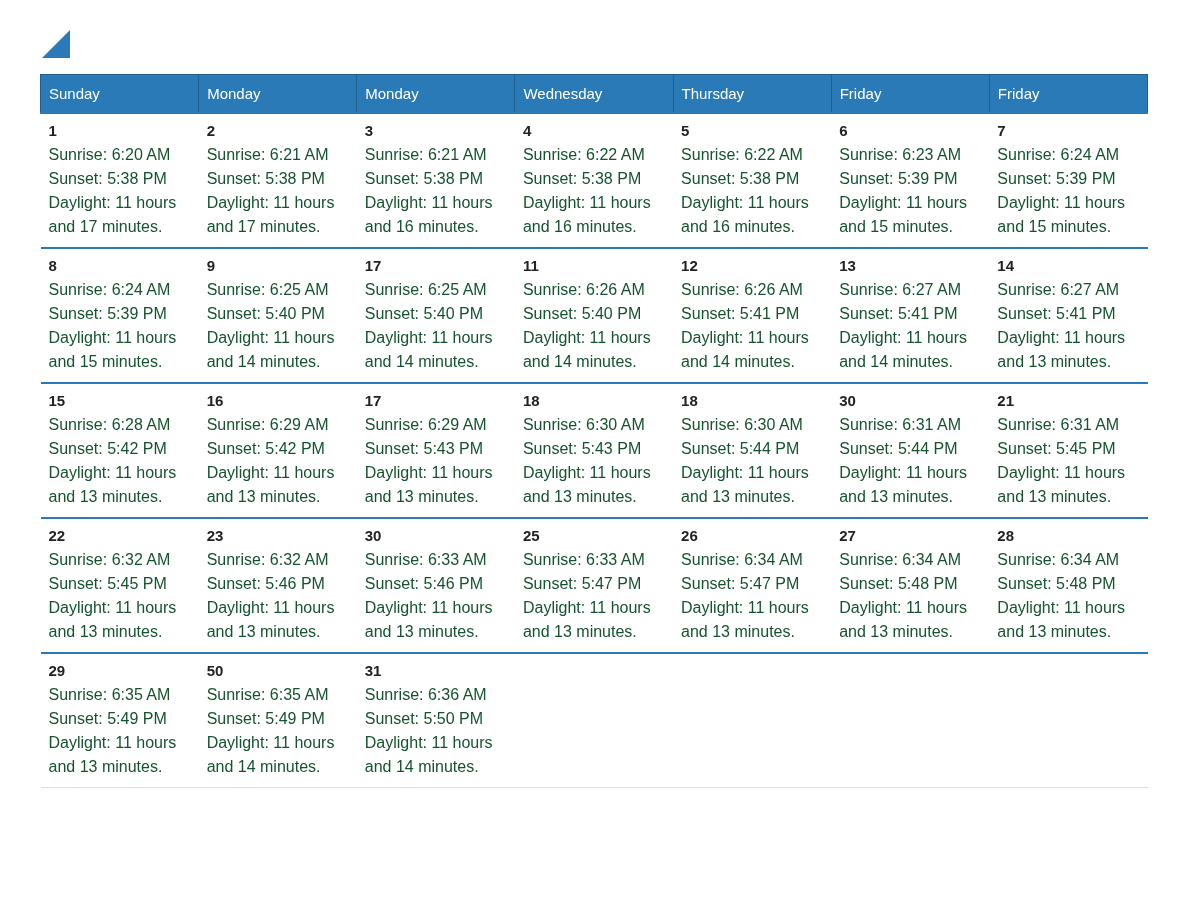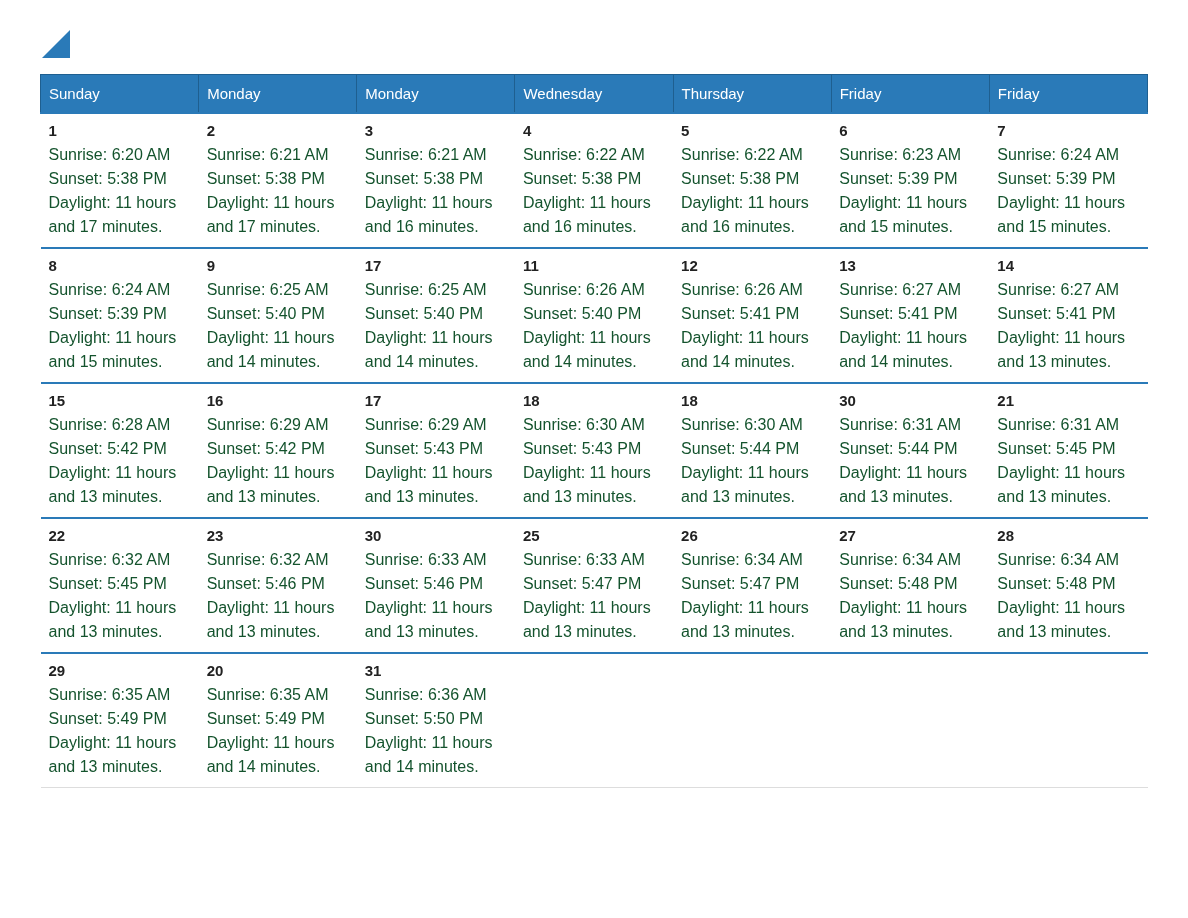--- a/index.html
+++ b/index.html
@@ -241,21 +241,21 @@
         <span class="day-num">28</span>
         <span class="day-info">Sunrise: 6:34 AM<br>Sunset: 5:48 PM<br>Daylight: 11 hours and 13 minutes.</span>
       </td>
       </tr>
       <tr>
         <td>
         <span class="day-num">29</span>
         <span class="day-info">Sunrise: 6:35 AM<br>Sunset: 5:49 PM<br>Daylight: 11 hours and 13 minutes.</span>
       </td>
         <td>
-        <span class="day-num">20</span>
+        <span class="day-num">50</span>
         <span class="day-info">Sunrise: 6:35 AM<br>Sunset: 5:49 PM<br>Daylight: 11 hours and 14 minutes.</span>
       </td>
         <td>
         <span class="day-num">31</span>
         <span class="day-info">Sunrise: 6:36 AM<br>Sunset: 5:50 PM<br>Daylight: 11 hours and 14 minutes.</span>
       </td>
         <td class="empty-cell"></td>
         <td class="empty-cell"></td>
         <td class="empty-cell"></td>
         <td class="empty-cell"></td>

